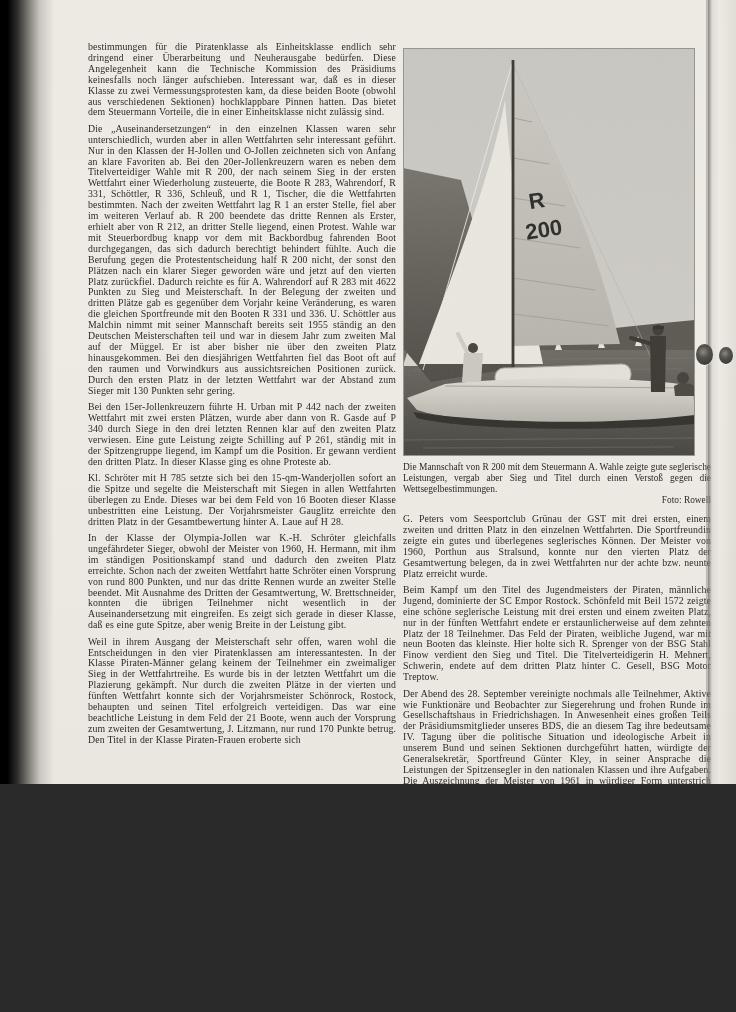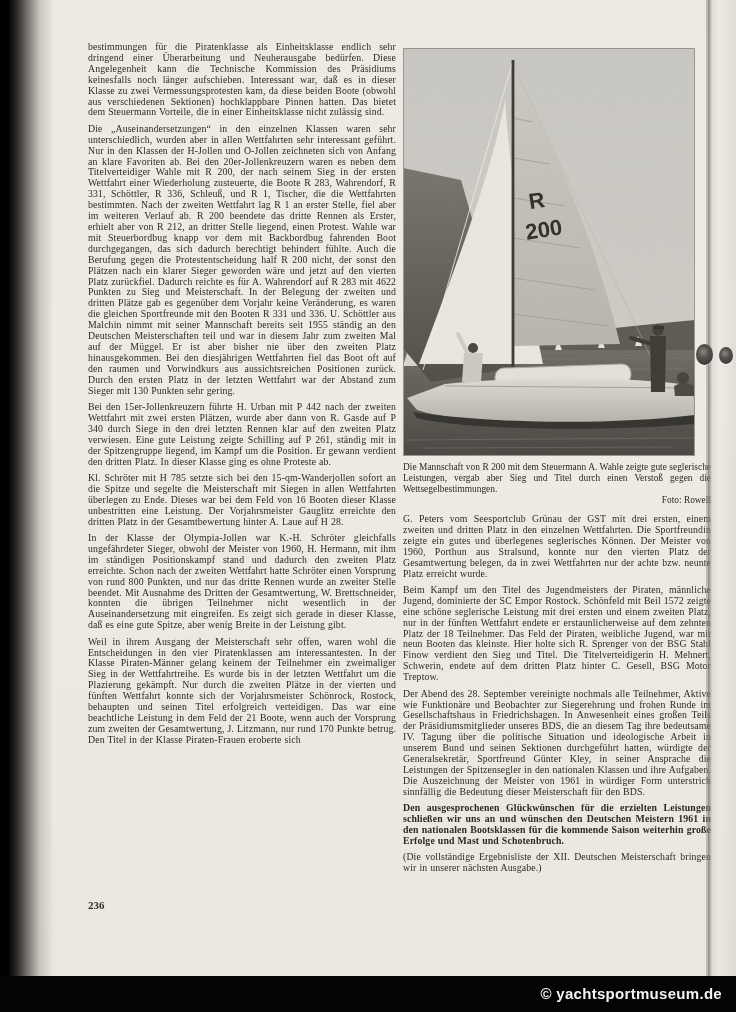--- a/index.html
+++ b/index.html
@@ -1,17 +1,17 @@
 <!DOCTYPE html>
 <html><head>
 <meta charset="utf-8">
 <style>
   html,body{margin:0;padding:0;background:#2a2a2a;}
   .scan{
-    position:relative;width:736px;height:1012px;overflow:hidden;
+    position:relative;width:736px;height:784px;overflow:hidden;
     background:linear-gradient(180deg,#edeae4 0%,#eeebe5 40%,#eae7e1 100%);
     font-family:"Liberation Serif","DejaVu Serif",serif;
   }
   
   .edge-left{
     position:absolute;left:0;top:0;width:54px;height:1012px;
     background:linear-gradient(90deg,#000 0%,#000 14%,#2e2d2b 32%,#87847f 55%,#c9c6c0 74%,rgba(237,234,228,0) 100%);
   }
   
   .edge-right{
@@ -184,17 +184,14 @@
     <p class="bold">Den ausgesprochenen Glückwünschen für die erzielten Leistungen schließen wir uns an und wünschen den Deutschen Meistern 1961 in den nationalen Bootsklassen für die kommende Saison weiterhin große Erfolge und Mast und Schotenbruch.</p>
     <p>(Die vollständige Ergebnisliste der XII. Deutschen Meisterschaft bringen wir in unserer nächsten Ausgabe.)</p>
   </div>
 
   <div class="edge-left"></div>
   <div class="edge-right"></div>
   <div class="crease-line"></div>
   <div class="punch-hole hole-1"></div>
   <div class="punch-hole hole-2"></div>
 
-  <div class="watermark-bar">
-    <span>© yachtsportmuseum.de</span>
-  </div>
 
 </div>
 
 </body></html>

